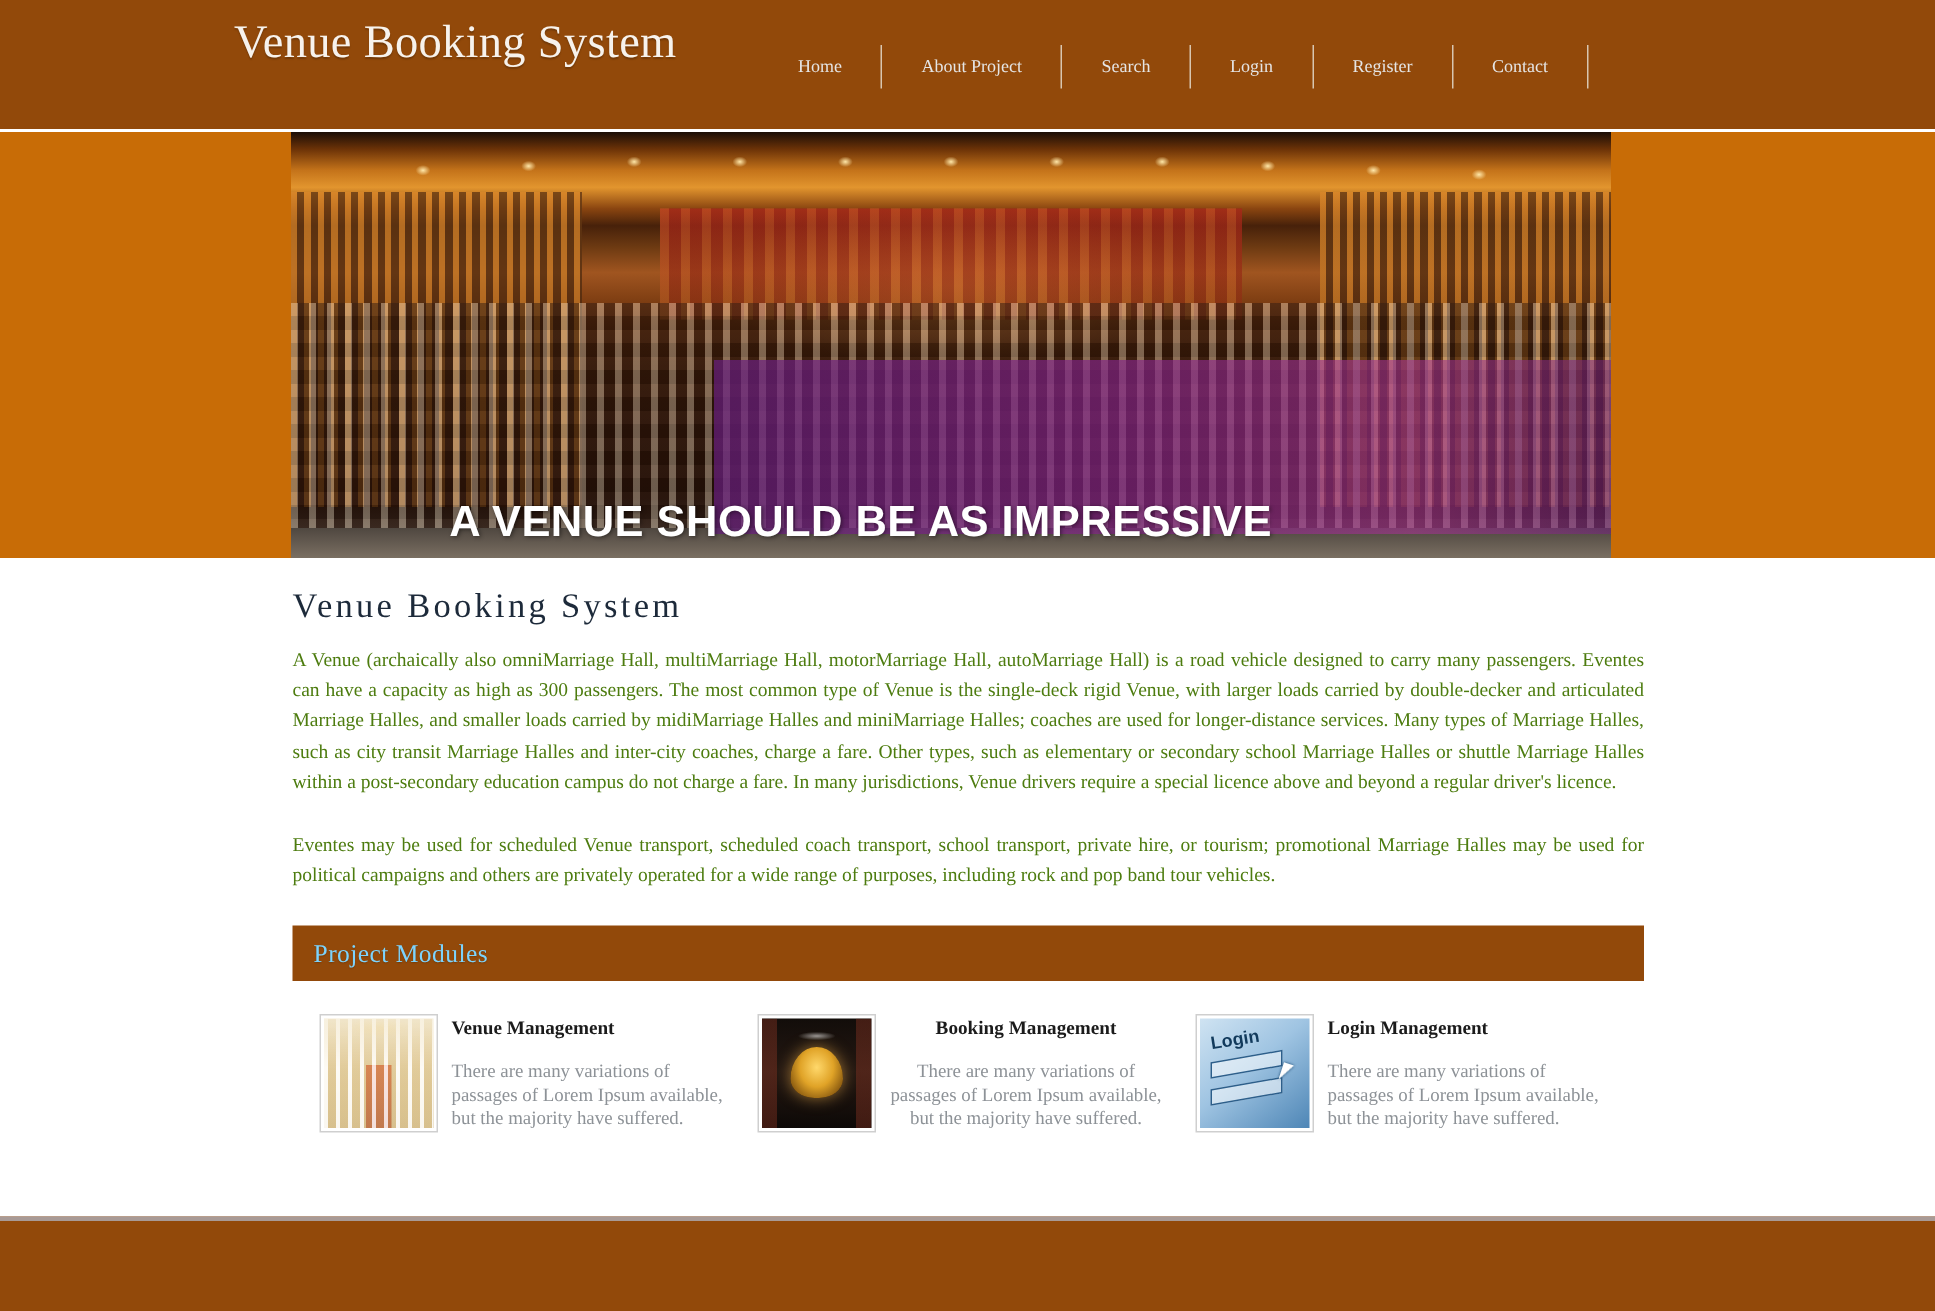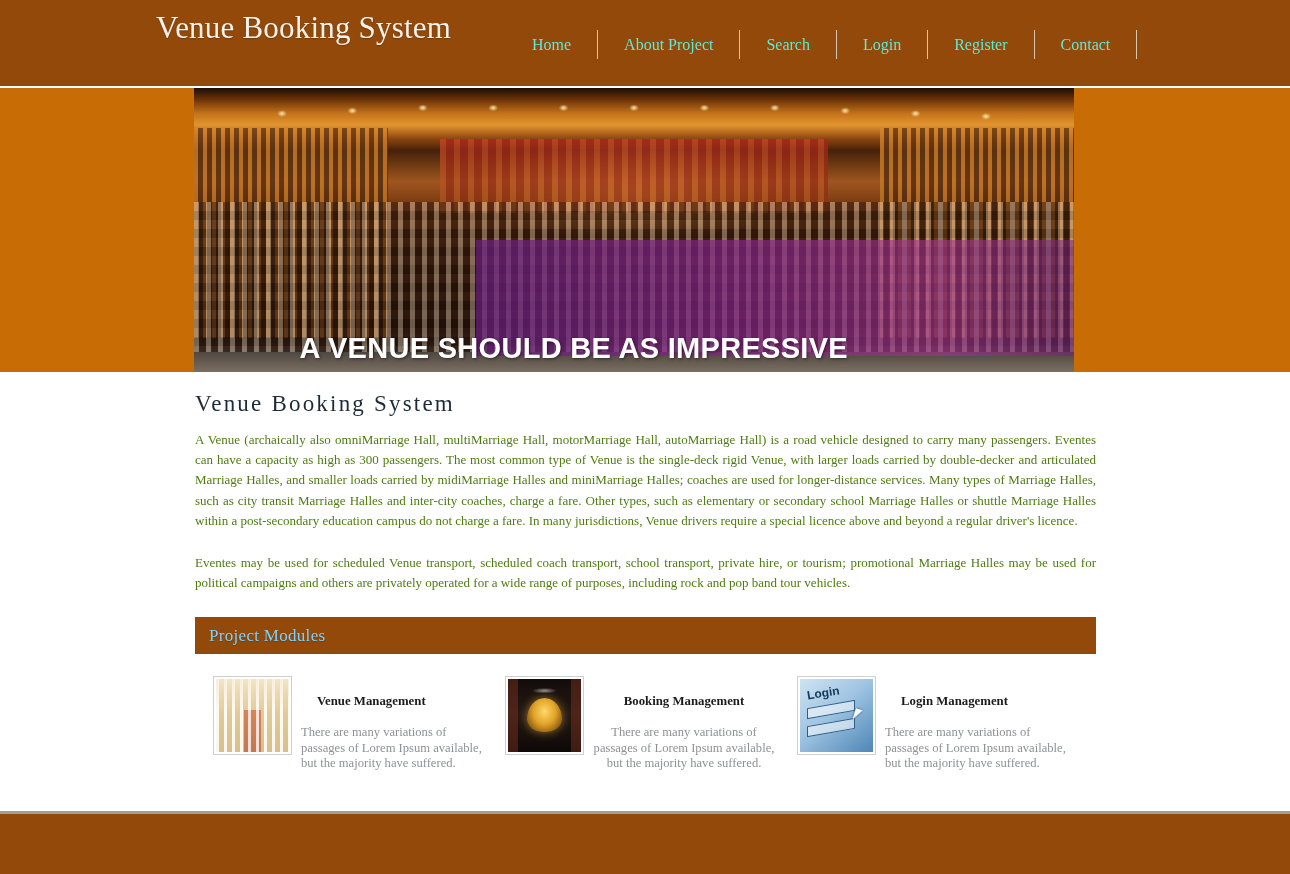--- a/index.html
+++ b/index.html
@@ -30,22 +30,22 @@
     text-shadow: 0 1px 1px rgba(0,0,0,0.22);
   }
   .main-nav {
     position: absolute;
     left: 510px; top: 30px;
     display: flex;
     align-items: stretch;
     height: 29px;
   }
   .nav-link {
-    color: #5eead4;
-    font-size: 16px;
+    color: #e5e5e5;
+    font-size: 12px;
     line-height: 29px;
     padding: 0 26px;
     text-decoration: none;
     white-space: nowrap;
     border-right: 1px solid #d8c6b0;
     display: block;
   }
   .nav-link:first-child { padding-left: 22px; }
 
   
@@ -277,21 +277,21 @@
     position: absolute; right: 16%; top: 40%;
     width: 0; height: 0;
     border-left: 7px solid #ffffff;
     border-bottom: 12px solid transparent;
     transform: rotate(18deg);
     filter: drop-shadow(0 0 1px #14456e);
   }
 
   .module-text { padding-top: 1px; }
   .module-title {
-    margin: 16px;
+    margin: 0;
     font-size: 12.8px;
     font-weight: bold;
     color: #1b1b1b;
     line-height: 16px;
   }
   .module-desc {
     margin: 14px 0 0 0;
     font-size: 12.6px;
     line-height: 15.4px;
     color: #8d9297;

